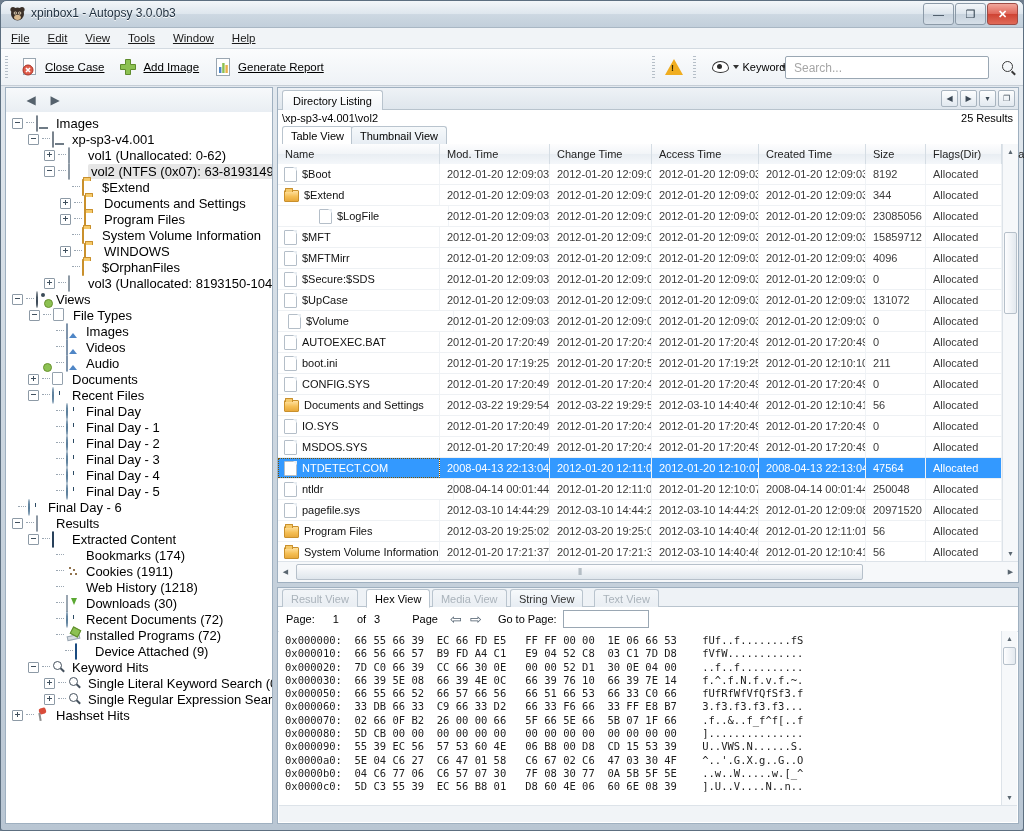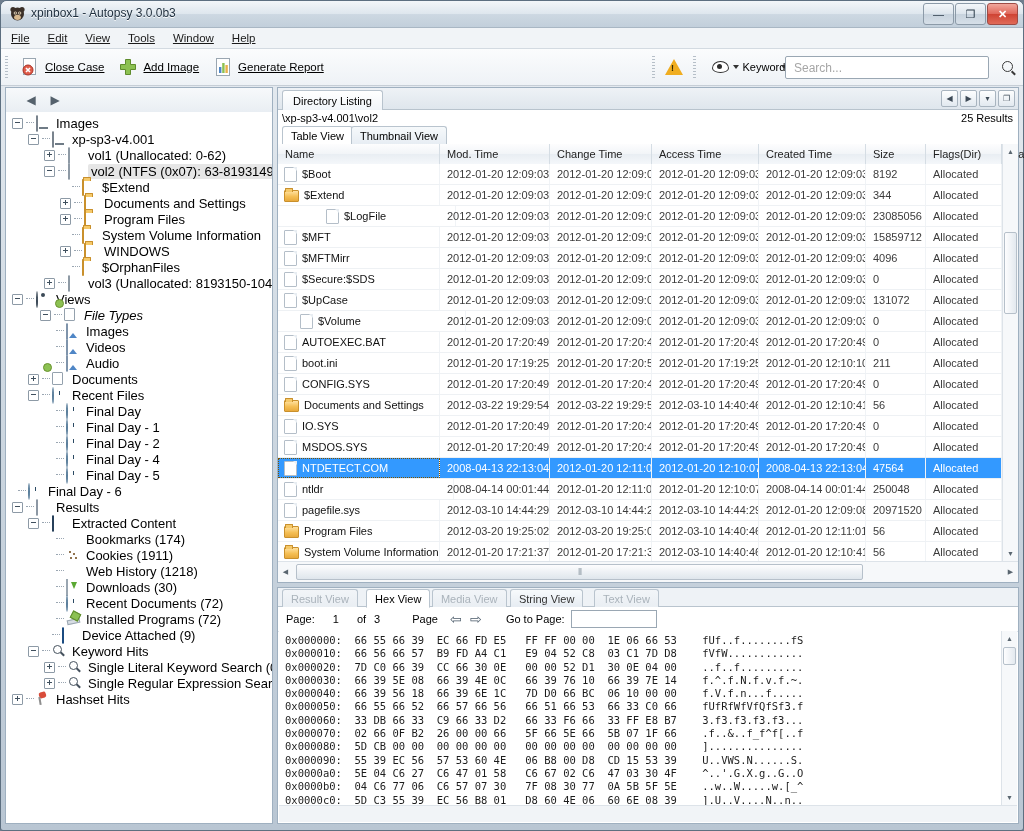--- a/index.html
+++ b/index.html
@@ -402,21 +402,21 @@
             <span class="dots"></span>
             <span class="ticon"><span class="vol"></span></span>
             <span class="">vol3 (Unallocated: 8193150-10485215)</span>
           </div>
           <div class="trow" style="padding-left: 6px;">
             <span class="tog box"></span>
             <span class="dots"></span>
             <span class="ticon"><span class="eyesm"></span></span>
             <span class="">Views</span>
           </div>
-          <div class="trow" style="padding-left: 34px; font-style: italic;">
+          <div class="trow" style="padding-left: 23px;">
             <span class="tog box"></span>
             <span class="dots"></span>
             <span class="ticon"><span class="ftypes"></span></span>
             <span class="">File Types</span>
           </div>
           <div class="trow" style="padding-left: 38px;">
             <span class="tog none"></span>
             <span class="dots"></span>
             <span class="ticon"><span class="imgbadge"></span></span>
             <span class="">Images</span>
@@ -460,20 +460,26 @@
           <div class="trow" style="padding-left: 38px;">
             <span class="tog none"></span>
             <span class="dots"></span>
             <span class="ticon"><span class="clock"></span></span>
             <span class="">Final Day - 2</span>
           </div>
           <div class="trow" style="padding-left: 38px;">
             <span class="tog none"></span>
             <span class="dots"></span>
             <span class="ticon"><span class="clock"></span></span>
+            <span class="">Final Day - 3</span>
+          </div>
+          <div class="trow" style="padding-left: 38px;">
+            <span class="tog none"></span>
+            <span class="dots"></span>
+            <span class="ticon"><span class="clock"></span></span>
             <span class="">Final Day - 4</span>
           </div>
           <div class="trow" style="padding-left: 38px;">
             <span class="tog none"></span>
             <span class="dots"></span>
             <span class="ticon"><span class="clock"></span></span>
             <span class="">Final Day - 5</span>
           </div>
           <div class="trow" style="">
             <span class="tog none"></span>
@@ -522,21 +528,21 @@
             <span class="dots"></span>
             <span class="ticon"><span class="clock"></span></span>
             <span class="">Recent Documents (72)</span>
           </div>
           <div class="trow" style="padding-left: 38px;">
             <span class="tog none"></span>
             <span class="dots"></span>
             <span class="ticon"><span class="installed"></span></span>
             <span class="">Installed Programs (72)</span>
           </div>
-          <div class="trow" style="padding-left: 34px;">
+          <div class="trow" style="padding-left: 34px; margin-left: 13px;">
             <span class="tog none"></span>
             <span class="dots"></span>
             <span class="ticon"><span class="device"></span></span>
             <span class="">Device Attached (9)</span>
           </div>
           <div class="trow" style="padding-left: 22px;">
             <span class="tog box"></span>
             <span class="dots"></span>
             <span class="ticon"><span class="magsm"></span></span>
             <span class="">Keyword Hits</span>
@@ -630,21 +636,21 @@
               </div>
               <div class="cell c1" style="left: 162px; width: 110px;">2012-01-20 12:09:03</div>
               <div class="cell c2" style="left: 272px; width: 102px;">2012-01-20 12:09:03</div>
               <div class="cell c3" style="left: 374px; width: 107px;">2012-01-20 12:09:03</div>
               <div class="cell c4" style="left: 481px; width: 107px;">2012-01-20 12:09:03</div>
               <div class="cell c5" style="left: 588px; width: 60px;">344</div>
               <div class="cell c6" style="left: 648px; width: 76px;">Allocated</div>
               <div class="cell c7" style="left: 724px; width: 50px;">Alloca</div>
             </div>
             <div class="row">
-              <div class="cell c0" style="left: 16px; width: 162px; padding-left: 32px;">
+              <div class="cell c0" style="left: 9px; width: 162px; padding-left: 32px;">
                 <span class="fileicon"></span>
                 <span>$LogFile</span>
               </div>
               <div class="cell c1" style="left: 162px; width: 110px;">2012-01-20 12:09:03</div>
               <div class="cell c2" style="left: 272px; width: 102px;">2012-01-20 12:09:03</div>
               <div class="cell c3" style="left: 374px; width: 107px;">2012-01-20 12:09:03</div>
               <div class="cell c4" style="left: 481px; width: 107px;">2012-01-20 12:09:03</div>
               <div class="cell c5" style="left: 588px; width: 60px;">23085056</div>
               <div class="cell c6" style="left: 648px; width: 76px;">Allocated</div>
               <div class="cell c7" style="left: 724px; width: 50px;">Alloca</div>
@@ -695,21 +701,21 @@
               </div>
               <div class="cell c1" style="left: 162px; width: 110px;">2012-01-20 12:09:03</div>
               <div class="cell c2" style="left: 272px; width: 102px;">2012-01-20 12:09:03</div>
               <div class="cell c3" style="left: 374px; width: 107px;">2012-01-20 12:09:03</div>
               <div class="cell c4" style="left: 481px; width: 107px;">2012-01-20 12:09:03</div>
               <div class="cell c5" style="left: 588px; width: 60px;">131072</div>
               <div class="cell c6" style="left: 648px; width: 76px;">Allocated</div>
               <div class="cell c7" style="left: 724px; width: 50px;">Alloca</div>
             </div>
             <div class="row">
-              <div class="cell c0" style="left: 16px; width: 172px;">
+              <div class="cell c0" style="left: 4px; width: 172px;">
                 <span class="fileicon"></span>
                 <span>$Volume</span>
               </div>
               <div class="cell c1" style="left: 162px; width: 110px;">2012-01-20 12:09:03</div>
               <div class="cell c2" style="left: 272px; width: 102px;">2012-01-20 12:09:03</div>
               <div class="cell c3" style="left: 374px; width: 107px;">2012-01-20 12:09:03</div>
               <div class="cell c4" style="left: 481px; width: 107px;">2012-01-20 12:09:03</div>
               <div class="cell c5" style="left: 588px; width: 60px;">0</div>
               <div class="cell c6" style="left: 648px; width: 76px;">Allocated</div>
               <div class="cell c7" style="left: 724px; width: 50px;">Alloca</div>
@@ -886,30 +892,29 @@
           <span style="margin-left:18px">1</span>
           <span style="margin-left:18px">of</span>
           <span style="margin-left:8px">3</span>
           <span style="margin-left:32px">Page</span>
           <span class="arrbtn" style="margin-left:8px">
               <span>⇦</span>
             </span>
           <span class="arrbtn">
               <span>⇨</span>
             </span>
-          <span style="margin-left:20px">Go to Page:</span>
+          <span style="margin-left:12px">Go to Page:</span>
           <span class="gotobox"></span>
         </div>
 
         <div class="hexarea">
             <div class="hexline">0x000000:  66 55 66 39  EC 66 FD E5   FF FF 00 00  1E 06 66 53    fUf..f........fS</div>
             <div class="hexline">0x000010:  66 56 66 57  B9 FD A4 C1   E9 04 52 C8  03 C1 7D D8    fVfW............</div>
             <div class="hexline">0x000020:  7D C0 66 39  CC 66 30 0E   00 00 52 D1  30 0E 04 00    ..f..f..........</div>
             <div class="hexline">0x000030:  66 39 5E 08  66 39 4E 0C   66 39 76 10  66 39 7E 14    f.^.f.N.f.v.f.~.</div>
-            <div class="hexline">0x000040:  66 39 56 18  66 39 6E 1C   7D D0 66 BC  06 10 00 00    f.V.f.n...f.....</div>
             <div class="hexline">0x000050:  66 55 66 52  66 57 66 56   66 51 66 53  66 33 C0 66    fUfRfWfVfQfSf3.f</div>
             <div class="hexline">0x000060:  33 DB 66 33  C9 66 33 D2   66 33 F6 66  33 FF E8 B7    3.f3.f3.f3.f3...</div>
             <div class="hexline">0x000070:  02 66 0F B2  26 00 00 66   5F 66 5E 66  5B 07 1F 66    .f..&amp;..f_f^f[..f</div>
             <div class="hexline">0x000080:  5D CB 00 00  00 00 00 00   00 00 00 00  00 00 00 00    ]...............</div>
             <div class="hexline">0x000090:  55 39 EC 56  57 53 60 4E   06 B8 00 D8  CD 15 53 39    U..VWS.N......S.</div>
             <div class="hexline">0x0000a0:  5E 04 C6 27  C6 47 01 58   C6 67 02 C6  47 03 30 4F    ^..'.G.X.g..G..O</div>
             <div class="hexline">0x0000b0:  04 C6 77 06  C6 57 07 30   7F 08 30 77  0A 5B 5F 5E    ..w..W.....w.[_^</div>
             <div class="hexline">0x0000c0:  5D C3 55 39  EC 56 B8 01   D8 60 4E 06  60 6E 08 39    ].U..V....N..n..</div>
           </div>
 

